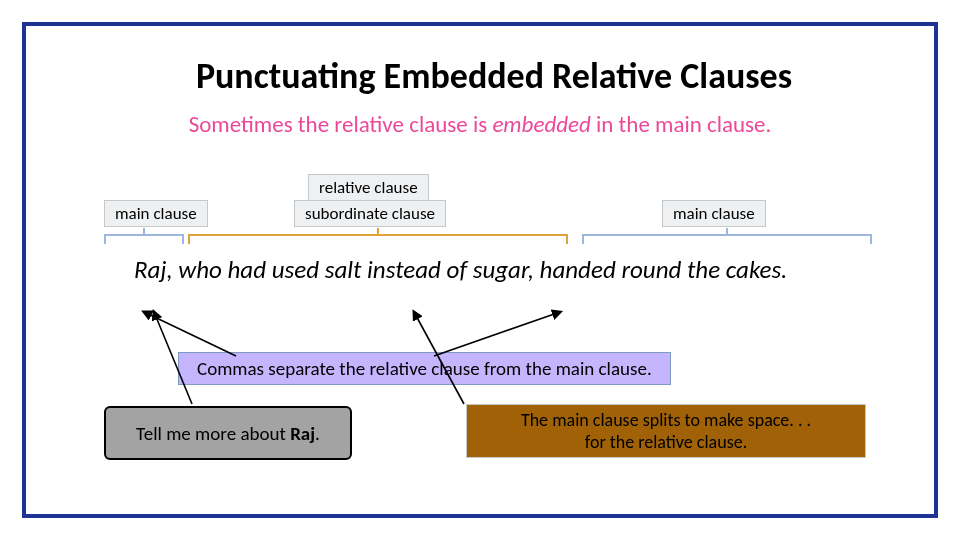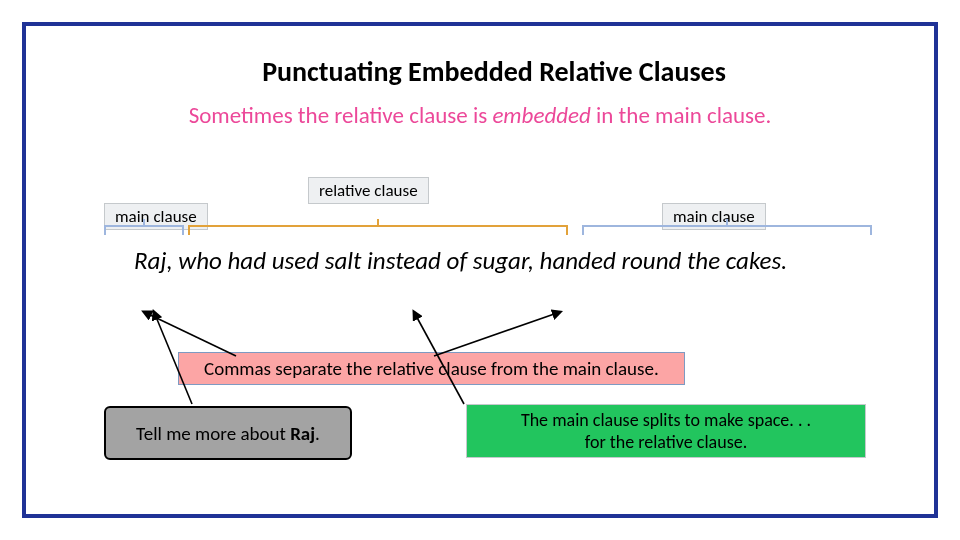--- a/index.html
+++ b/index.html
@@ -11,21 +11,21 @@
   }
   .frame {
     position: absolute;
     left: 22px; top: 22px;
     width: 916px; height: 496px;
     border: 4px solid #1f3296;
     background: #fff;
   }
   .title {
     text-align: center;
-    font-size: 28px;
+    font-size: 36px;
     font-weight: 700;
     color: #000;
     margin-top: 28px;
     padding-left: 28px;
   }
   .intro {
     text-align: center;
     font-size: 23px;
     color: #ec4899;
     margin-top: 12px;
@@ -33,21 +33,20 @@
   .intro em { font-style: italic; }
 
   .labels-row { position: relative; width: 100%; height: 56px; margin-top: 40px; }
   .label-box {
     position: absolute;
     background: #eef0f2;
     border: 1px solid #c5c9cc;
     padding: 2px 10px;
     font-size: 17px;
     color: #000;
-    margin-top: 12px;
   }
   .lbl-main-left { left: 78px; top: 22px; }
   .lbl-rel { left: 282px; top: -4px; }
   .lbl-sub { left: 268px; top: 22px; }
   .lbl-main-right { left: 636px; top: 22px; }
 
   .brackets { position: relative; width: 100%; height: 18px; }
   .bracket {
     position: absolute;
     height: 10px;
@@ -75,23 +74,23 @@
     margin-left: 108px;
     margin-top: 2px;
   }
   .sentence .s1 { }
   .sentence .s2 { }
   .sentence .s3 { }
 
   .commas-box {
     position: absolute;
     left: 152px; top: 326px;
-    background: #fca5a5;
+    background: #c4b5fd;
     border: 1px solid #7d9ac2;
-    padding: 4px 25px;
+    padding: 4px 18px;
     font-size: 19px;
   }
 
   .speech {
     position: absolute;
     left: 78px; top: 380px;
     width: 248px; height: 54px;
     background: #a3a3a3;
     border: 2px solid #000;
     border-radius: 6px;
@@ -101,21 +100,21 @@
   .speech-tail {
     position: absolute;
     left: 58px; top: 426px;
     width: 0; height: 0;
   }
 
   .split-box {
     position: absolute;
     left: 440px; top: 378px;
     width: 400px;
-    background: #22c55e;
+    background: #a16207;
     border: 1px solid #c5c9cc;
     padding: 4px 10px;
     font-size: 18px;
     text-align: center;
   }
 
   
   .arrow { position: absolute; }
 </style>
 </head>
@@ -123,20 +122,21 @@
 
 <div class="frame">
   <h1 class="title">Punctuating Embedded Relative Clauses</h1>
   <p class="intro">
     <span>Sometimes the relative clause is </span><em>embedded</em><span> in the main clause.</span>
   </p>
 
   <div class="labels-row">
     <div class="label-box lbl-main-left">main clause</div>
     <div class="label-box lbl-rel">relative clause</div>
+    <div class="label-box lbl-sub">subordinate clause</div>
     <div class="label-box lbl-main-right">main clause</div>
   </div>
 
   <div class="brackets">
     <div class="bracket br-main-left"></div>
     <div class="bracket br-sub"></div>
     <div class="bracket br-main-right"></div>
   </div>
 
   <p class="sentence">

